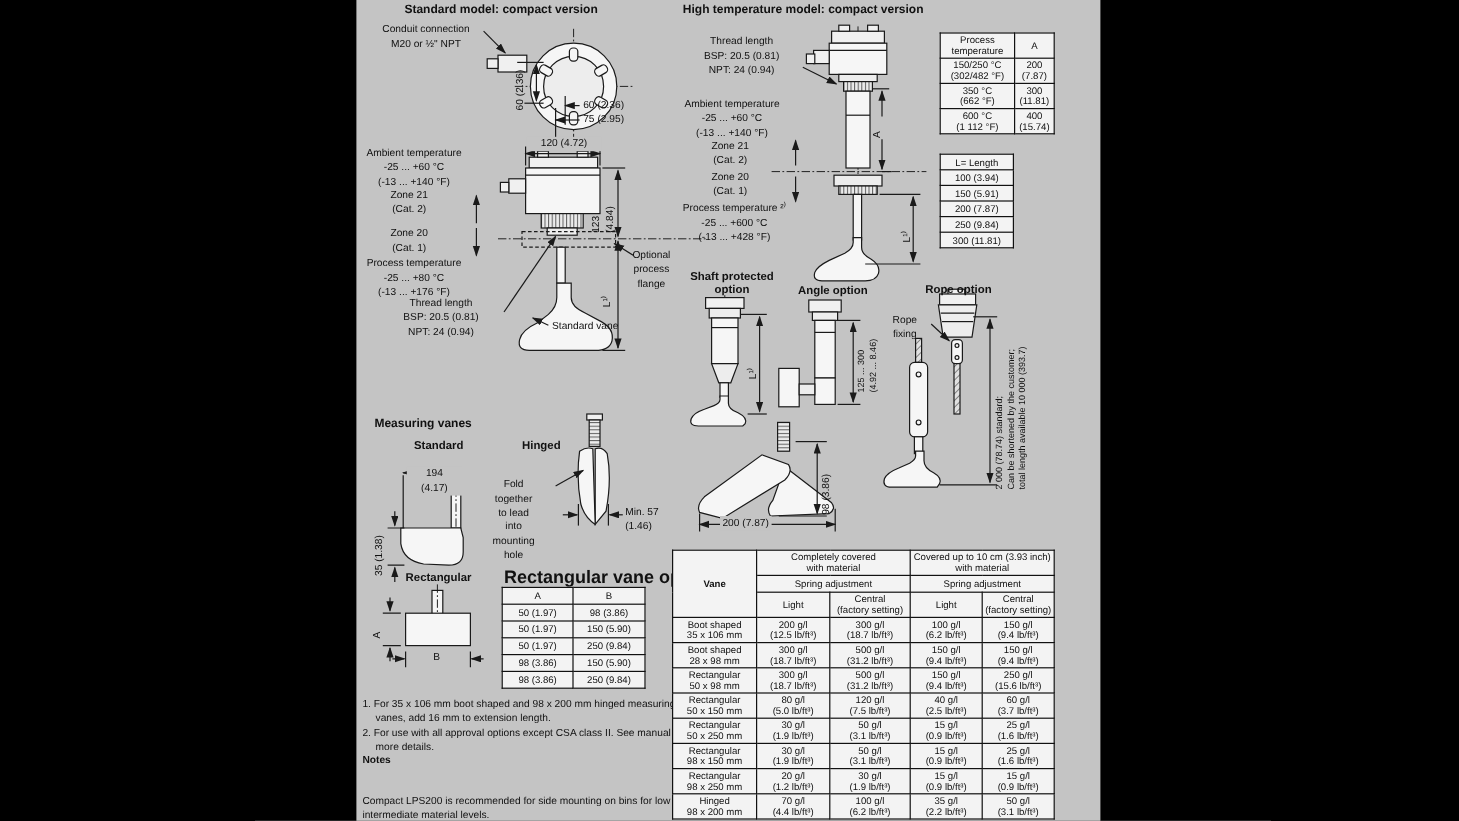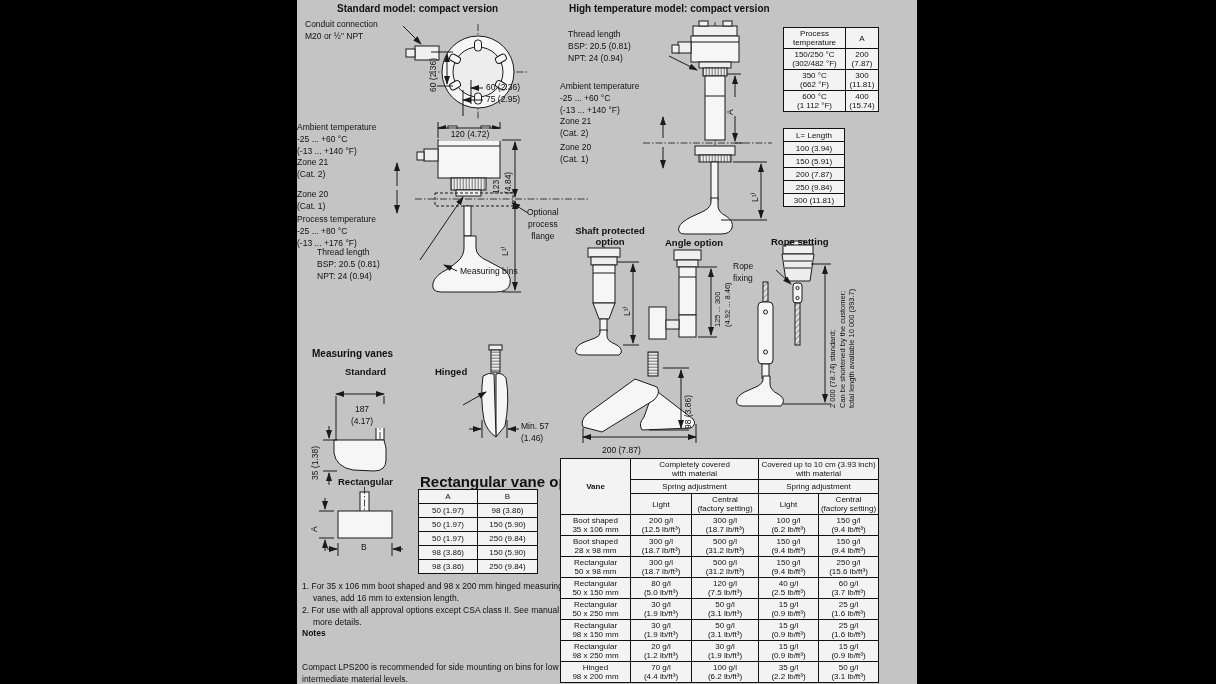--- a/index.html
+++ b/index.html
@@ -1,25 +1,25 @@
 <!DOCTYPE html>
 <html><head>
 <meta charset="utf-8">
 <style>
   html,body{margin:0;padding:0;}
   body{width:1216px;height:684px;background:#000;position:relative;
        font-family:"Liberation Sans",sans-serif;color:#111;overflow:hidden;}
   .content{position:absolute;left:297px;top:0;width:620px;height:684px;background:#c4c4c4;overflow:hidden;}
   .lbl{position:absolute;font-size:8.5px;line-height:11.8px;white-space:pre-line;z-index:2;}
   .h{font-weight:bold;font-size:10px;line-height:12px;}
-  .ra{text-align:left;}
+  .ra{text-align:center;}
   .ctr{text-align:center;}
   .sm{font-size:7.5px;line-height:9.6px;}
   .vt{writing-mode:vertical-rl;transform:rotate(180deg);}
-  .dimbg{background:#c4c4c4;padding:0 2px;margin-top:15px;}
+  .dimbg{background:#c4c4c4;padding:0 2px;}
   .fn{position:absolute;font-size:8.5px;line-height:11.6px;padding-left:11px;text-indent:-11px;z-index:2;}
   svg.art{position:absolute;left:0;top:0;z-index:1;}
   svg.art .cl{stroke-dasharray:7 2 1.5 2;stroke-width:.8;}
   table.t{position:absolute;border-collapse:collapse;background:#f3f3f3;z-index:2;table-layout:fixed;}
   table.t td{border:1px solid #111;font-size:8px;line-height:9px;text-align:center;
              white-space:pre-line;padding:1px 1px;vertical-align:middle;}
   .vanetbl td{line-height:8.7px;font-size:7.8px;}
   .vanetbl .gh td{height:18px;}
   .vanetbl .sh td{height:11px;margin-top:20px;}
   .vanetbl .lh td{height:18px;margin-left:13px;}
@@ -257,39 +257,42 @@
   <div class="lbl ra" style="left:0px;top:157px;width:88px;">Zone 21
 (Cat. 2)</div>
   <div class="lbl ra" style="left:0px;top:189px;width:88px;">Zone 20
 (Cat. 1)</div>
   <div class="lbl ra" style="left:0px;top:214px;width:96px;">Process temperature
 -25 ... +80 °C
 (-13 ... +176 °F)</div>
   <div class="lbl ra" style="left:20px;top:247px;width:101px;">Thread length
 BSP: 20.5 (0.81)
 NPT: 24 (0.94)</div>
-  <div class="lbl" style="left:163px;top:266px;">Measuring bins</div>
+  <div class="lbl" style="left:163px;top:266px;">Standard vane</div>
   <div class="lbl" style="left:230px;top:207px;text-align:center;">Optional
 process
 flange</div>
   <div class="lbl vt" style="left:194px;top:142px;height:52px;">123
 (4.84)</div>
   <div class="lbl vt" style="left:203px;top:230px;height:26px;">L¹⁾</div>
 
   <div class="lbl h" style="left:272px;top:3px;">High temperature model: compact version</div>
   <div class="lbl ra" style="left:271px;top:29px;width:100px;">Thread length
 BSP: 20.5 (0.81)
 NPT: 24 (0.94)</div>
   <div class="lbl ra" style="left:263px;top:81px;width:100px;">Ambient temperature
 -25 ... +60 °C
 (-13 ... +140 °F)</div>
   <div class="lbl ra" style="left:263px;top:116px;width:97px;">Zone 21
 (Cat. 2)</div>
   <div class="lbl ra" style="left:263px;top:142px;width:97px;">Zone 20
 (Cat. 1)</div>
+  <div class="lbl ra" style="left:265px;top:168px;width:100px;">Process temperature ²⁾
+-25 ... +600 °C
+(-13 ... +428 °F)</div>
   <div class="lbl vt" style="left:428px;top:99px;height:16px;">A</div>
   <div class="lbl vt" style="left:453px;top:176px;height:26px;">L¹⁾</div>
 
   <table class="t temptbl" style="left:486px;top:27px;width:95px;">
     <colgroup>
         <col style="width:62px">
         <col style="width:33px">
       </colgroup>
     <tbody>
         <tr>
@@ -337,38 +340,44 @@
         </tr>
     <tr>
           <td>300 (11.81)</td>
         </tr>
   </tbody>
     </table>
 
   <div class="lbl h ctr" style="left:263px;top:225px;width:100px;font-size:9.5px;line-height:11px;">Shaft protected
 option</div>
   <div class="lbl h" style="left:368px;top:237px;font-size:9.5px;">Angle option</div>
-  <div class="lbl h" style="left:474px;top:236px;font-size:9.5px;">Rope setting</div>
+  <div class="lbl h" style="left:474px;top:236px;font-size:9.5px;">Rope option</div>
   <div class="lbl ra" style="left:436px;top:261px;width:42px;">Rope
 fixing</div>
   <div class="lbl vt" style="left:325px;top:290px;height:26px;">L¹⁾</div>
   <div class="lbl vt sm" style="left:416px;top:269px;height:58px;">125 ... 300
 (4.92 ... 8.46)</div>
   <div class="lbl vt sm" style="left:531px;top:258px;height:150px;">2 000 (78.74) standard;
 Can be shortened by the customer;
 total length available 10 000 (393.7)</div>
   <div class="lbl dimbg" style="left:303px;top:430px;">200 (7.87)</div>
   <div class="lbl vt" style="left:386px;top:369px;height:60px;">98 (3.86)</div>
 
   <div class="lbl h" style="left:15px;top:348px;">Measuring vanes</div>
   <div class="lbl h" style="left:48px;top:366px;font-size:9.5px;">Standard</div>
-  <div class="lbl ctr dimbg" style="left:42px;top:389px;width:42px;">187
+  <div class="lbl ctr dimbg" style="left:42px;top:389px;width:42px;">194
 (4.17)</div>
   <div class="lbl vt" style="left:13px;top:432px;height:48px;">35 (1.38)</div>
   <div class="lbl h" style="left:138px;top:366px;font-size:9.5px;">Hinged</div>
+  <div class="lbl ra" style="left:98px;top:398px;width:66px;">Fold
+together
+to lead
+into
+mounting
+hole</div>
   <div class="lbl" style="left:224px;top:421px;">Min. 57
 (1.46)</div>
   <div class="lbl h" style="left:41px;top:476px;font-size:9.5px;">Rectangular</div>
   <div class="lbl vt" style="left:12px;top:516px;height:16px;">A</div>
   <div class="lbl" style="left:64px;top:542px;">B</div>
   <div class="lbl h" style="left:123px;top:476px;font-size:15px;">Rectangular vane options</div>
 
   <table class="t recttbl" style="left:121px;top:489px;width:119px;">
     <colgroup>
         <col style="width:59px">

